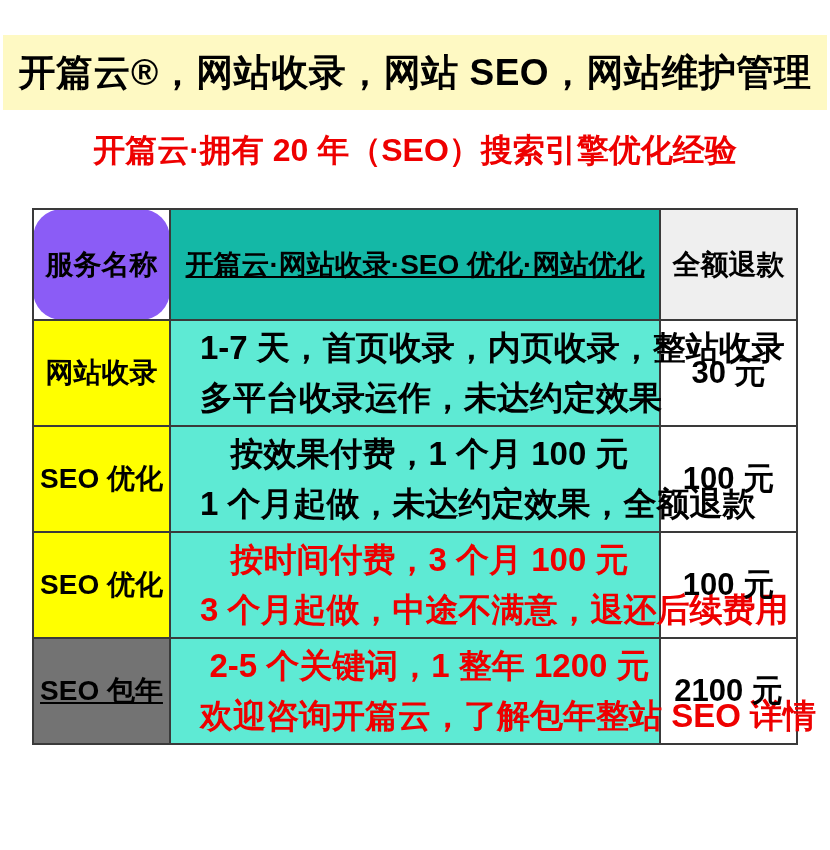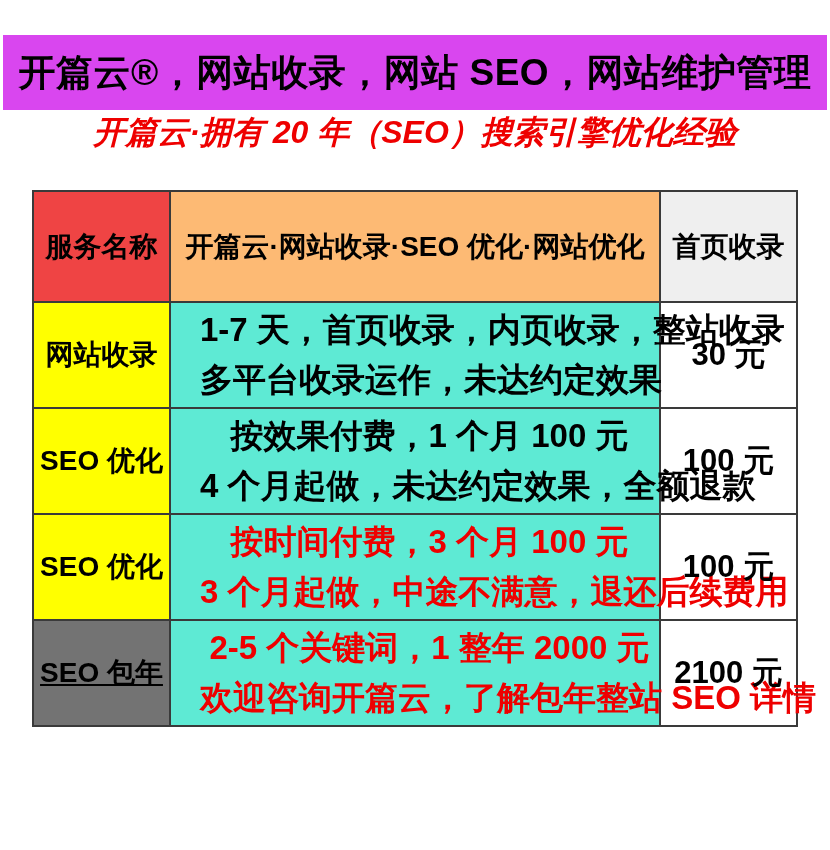--- a/index.html
+++ b/index.html
@@ -24,28 +24,28 @@
     justify-content: center;
   }
   .banner-text {
     color: #000000;
     font-size: 37px;
     font-weight: bold;
     letter-spacing: 0.5px;
     white-space: nowrap;
   }
   .subtitle {
+    margin-top: 18px;
     height: 44px;
     line-height: 44px;
     text-align: center;
     font-size: 32px;
     font-weight: bold;
     color: #ee0000;
     white-space: nowrap;
-    font-style: italic;
   }
   table.price-table {
     margin: 36px auto 0 auto;
     width: 764px;
     border-collapse: collapse;
     table-layout: fixed;
   }
   .price-table col.c-name { width: 137px; }
   .price-table col.c-desc { width: 490px; }
   .price-table col.c-fee  { width: 137px; }
@@ -89,68 +89,68 @@
     font-weight: bold;
     white-space: nowrap;
     margin-top: 20px;
   }
 </style>
 </head>
 <body>
 
 <div class="page">
 
-  <div class="banner" style="background-color: #d946ef; justify-content: center;">
+  <div class="banner" style="background-color: #fef9c3; justify-content: center;">
     <span class="banner-text" style="color: rgb(0, 0, 0);">开篇云®，网站收录，网站 SEO，网站维护管理</span>
   </div>
 
   <div class="subtitle" style="color: rgb(238, 0, 0);">开篇云·拥有 20 年（SEO）搜索引擎优化经验</div>
 
   <table class="price-table">
     <colgroup>
       <col class="c-name">
       <col class="c-desc">
       <col class="c-fee">
     </colgroup>
     <thead>
       <tr>
-        <th style="background-color: #ef4444;">服务名称</th>
-        <th style="background-color: #fdba74;">开篇云·网站收录·SEO 优化·网站优化</th>
-        <th style="background-color: rgb(239, 239, 239);">首页收录</th>
+        <th style="background-color: #8b5cf6; border-radius: 29px;">服务名称</th>
+        <th style="background-color: #14b8a6; text-decoration: underline;">开篇云·网站收录·SEO 优化·网站优化</th>
+        <th style="background-color: rgb(239, 239, 239);">全额退款</th>
       </tr>
     </thead>
     <tbody>
       <tr>
         <td class="name-cell" style="background-color: rgb(255, 255, 0);">网站收录</td>
         <td class="desc-cell" style="color: rgb(0, 0, 0);">
           <div class="desc-line">1-7 天，首页收录，内页收录，整站收录</div>
           <div class="desc-line">多平台收录运作，未达约定效果</div>
         </td>
         <td class="fee-cell">30 元</td>
       </tr>
       <tr>
         <td class="name-cell" style="background-color: rgb(255, 255, 0);">SEO 优化</td>
         <td class="desc-cell" style="color: rgb(0, 0, 0); margin-top: 22px;">
           <div class="desc-line">按效果付费，1 个月 100 元</div>
-          <div class="desc-line">4 个月起做，未达约定效果，全额退款</div>
+          <div class="desc-line">1 个月起做，未达约定效果，全额退款</div>
         </td>
         <td class="fee-cell">100 元</td>
       </tr>
       <tr>
         <td class="name-cell" style="background-color: rgb(255, 255, 0);">SEO 优化</td>
         <td class="desc-cell" style="color: rgb(238, 0, 0);">
           <div class="desc-line">按时间付费，3 个月 100 元</div>
           <div class="desc-line">3 个月起做，中途不满意，退还后续费用</div>
         </td>
         <td class="fee-cell">100 元</td>
       </tr>
       <tr>
         <td class="name-cell" style="background-color: #737373; text-decoration: underline;">SEO 包年</td>
         <td class="desc-cell" style="color: rgb(238, 0, 0);">
-          <div class="desc-line">2-5 个关键词，1 整年 2000 元</div>
+          <div class="desc-line">2-5 个关键词，1 整年 1200 元</div>
           <div class="desc-line">欢迎咨询开篇云，了解包年整站 SEO 详情</div>
         </td>
         <td class="fee-cell">2100 元</td>
       </tr>
     </tbody>
   </table>
 
 </div>
 
 </body></html>

